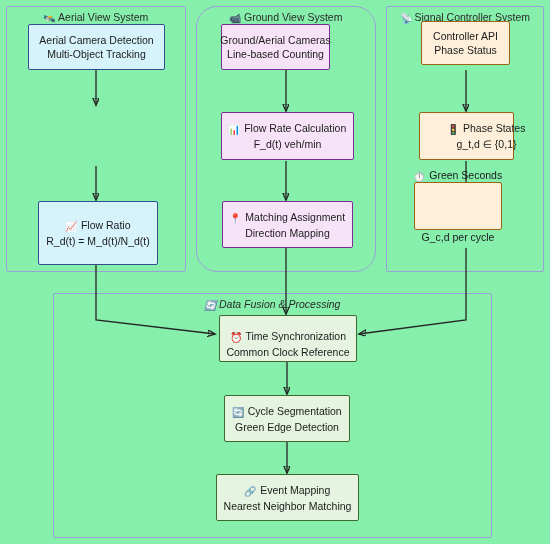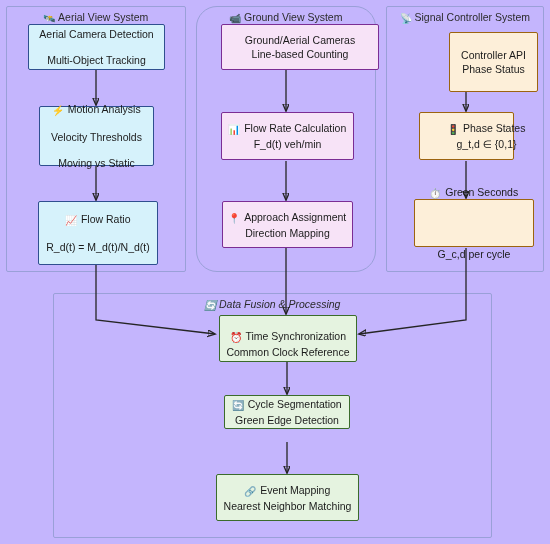--- a/index.html
+++ b/index.html
@@ -7,21 +7,21 @@
     padding: 0;
     background: #ffffff;
   }
   body {
     font-family: "Liberation Sans", sans-serif;
   }
   #canvas {
     position: relative;
     width: 550px;
     height: 544px;
-    background: #c4b5fd;
+    background: #86efac;
     overflow: hidden;
   }
   .subgraph {
     position: absolute;
     box-sizing: border-box;
     border: 1px solid #9aa0d8;
     background: transparent;
     border-radius: 2px;
   }
   .subgraph-title {
@@ -59,21 +59,21 @@
   .node .l1, .node .l2, .node .l3 {
     white-space: nowrap;
     display: block;
   }
   .node .emo {
     font-size: 10px;
     margin-right: 3px;
     vertical-align: -1px;
   }
   
-  .pal-blue   { background: #d6f2fb; border-color: #2f4f8f; gap: 12px; }
+  .pal-blue   { background: #d6f2fb; border-color: #2f4f8f; }
   .pal-pink   { background: #f7e3f7; border-color: #7b2d94; }
   .pal-orange { background: #fdefd9; border-color: #9c6410; }
   .pal-green  { background: #e5f3e0; border-color: #3b6b2c; }
 
   svg.edges {
     position: absolute;
     left: 0;
     top: 0;
     width: 550px;
     height: 544px;
@@ -137,67 +137,62 @@
 
     <line x1="287" y1="362" x2="287" y2="394" marker-end="url(#arrow)"></line>
     <line x1="287" y1="442" x2="287" y2="473" marker-end="url(#arrow)"></line>
   </svg>
 
   <div class="node pal-blue" style="left:28px; top:24px; width:137px; height:46px;">
     <span class="l1">Aerial Camera Detection</span>
     <span class="l2">Multi-Object Tracking</span>
   </div>
 
-  <div class="node pal-blue" style="left:39px; top:106px; width:115px; height:60px;">
-    <span class="l1"><span class="emo">⚡</span><span>Motion Analysis</span></span>
-    <span class="l2">Velocity Thresholds</span>
-    <span class="l3">Moving vs Static</span>
-  </div>
 
   <div class="node pal-blue" style="left:38px; top:201px; width:120px; height:64px;">
     <span class="l1"><span class="emo">📈</span><span>Flow Ratio</span></span>
     <span class="l2">R_d(t) = M_d(t)/N_d(t)</span>
   </div>
 
-  <div class="node pal-pink" style="left:221px; top:24px; width:158px; height:46px;">
+  <div class="node pal-pink" style="left:221px; top:24px; width:109px; height:46px;">
     <span class="l1">Ground/Aerial Cameras</span>
     <span class="l2">Line-based Counting</span>
   </div>
 
   <div class="node pal-pink" style="left:221px; top:112px; width:133px; height:48px;">
     <span class="l1"><span class="emo">📊</span><span>Flow Rate Calculation</span></span>
     <span class="l2">F_d(t) veh/min</span>
   </div>
 
   <div class="node pal-pink" style="left:222px; top:201px; width:131px; height:47px;">
-    <span class="l1"><span class="emo">📍</span><span>Approach Assignment</span></span>
+    <span class="l1"><span class="emo">📍</span><span>Matching Assignment</span></span>
     <span class="l2">Direction Mapping</span>
   </div>
 
-  <div class="node pal-orange" style="left:421px; top:32px; width:89px; height:60px;margin-left:28px;">
+  <div class="node pal-orange" style="left:421px; top:21px; width:89px; height:44px;">
     <span class="l1">Controller API</span>
     <span class="l2">Phase Status</span>
   </div>
 
   <div class="node pal-orange" style="left:419px; top:112px; width:95px; height:48px;padding-left:44px;">
     <span class="l1"><span class="emo">🚦</span><span>Phase States</span></span>
     <span class="l2">g_t,d ∈ {0,1}</span>
   </div>
 
-  <div class="node pal-orange" style="left:414px; top:199px; width:120px; height:48px;gap:46px;">
+  <div class="node pal-orange" style="left:414px; top:182px; width:88px; height:48px;gap:46px;">
     <span class="l1"><span class="emo">⏱️</span><span>Green Seconds</span></span>
     <span class="l2">G_c,d per cycle</span>
   </div>
 
   <div class="node pal-green" style="left:219px; top:315px; width:138px; height:47px;justify-content:flex-end;">
     <span class="l1"><span class="emo">⏰</span><span>Time Synchronization</span></span>
     <span class="l2">Common Clock Reference</span>
   </div>
 
-  <div class="node pal-green" style="left:224px; top:395px; width:126px; height:34px;">
+  <div class="node pal-green" style="left:224px; top:395px; width:126px; height:47px;">
     <span class="l1"><span class="emo">🔄</span><span>Cycle Segmentation</span></span>
     <span class="l2">Green Edge Detection</span>
   </div>
 
   <div class="node pal-green" style="left:216px; top:474px; width:143px; height:47px;">
     <span class="l1"><span class="emo">🔗</span><span>Event Mapping</span></span>
     <span class="l2">Nearest Neighbor Matching</span>
   </div>
 
 </div>

